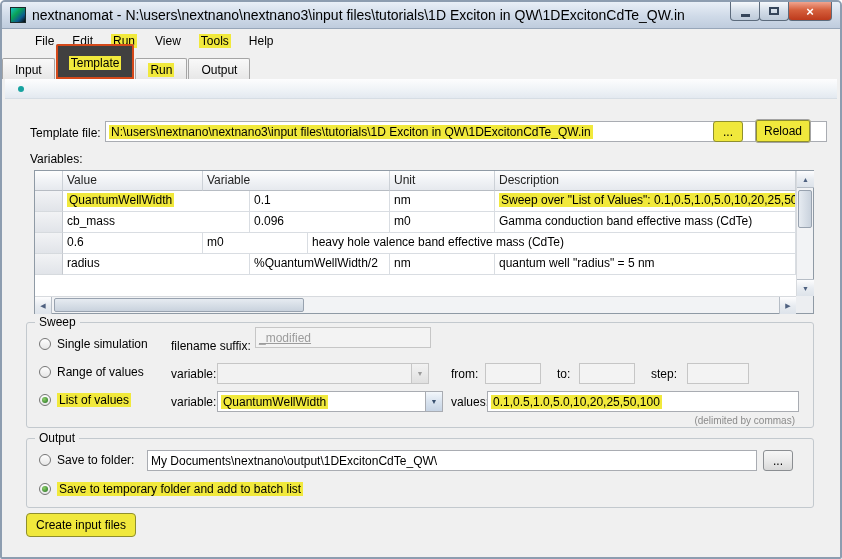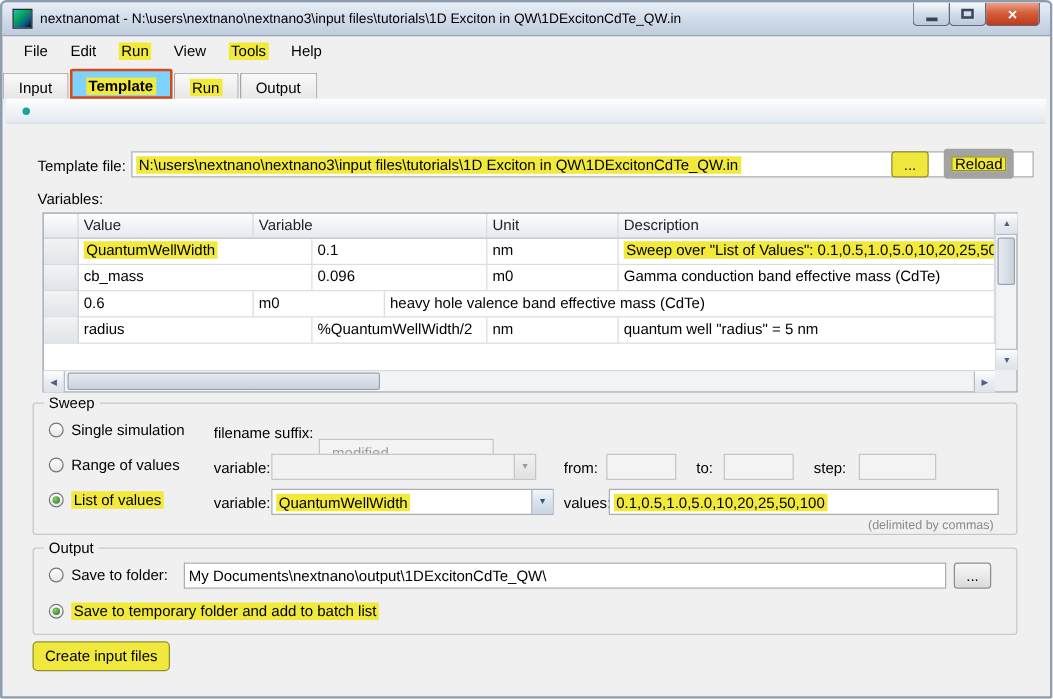--- a/index.html
+++ b/index.html
@@ -8,52 +8,52 @@
     position:relative;width:842px;height:559px;
     background:#f0f0f0;border:2px solid #8d9db0;border-radius:5px 5px 2px 2px;
     font-family:"Liberation Sans",sans-serif;font-size:12px;color:#000;overflow:hidden;
   }
   
   .titlebar{position:absolute;top:0;left:0;right:0;height:27px;
     background:linear-gradient(#e9eff7,#cfdae8 55%,#bfccdd);
     border-bottom:1px solid #97a6b9;display:flex;align-items:center;padding:0 8px;gap:6px;}
   .win-icon{width:16px;height:16px;flex:0 0 16px;border:1px solid #1c2a2a;
     background:linear-gradient(135deg,#19c4c4 0%,#0aa257 38%,#0b5c90 70%,#0a0a0a 100%);}
-  .title-text{white-space:nowrap;overflow:hidden;font-size:11px;}
+  .title-text{white-space:nowrap;overflow:hidden;font-size:14px;}
   .win-buttons{position:absolute;top:0;right:8px;display:flex;}
   .win-btn{width:30px;height:19px;margin-left:-1px;border:1px solid #5c6b7c;border-top:none;
     background:linear-gradient(#f6f9fc,#d3dde8 50%,#bdcad9);
     display:flex;align-items:center;justify-content:center;border-radius:0 0 4px 4px;color:#333;}
   .win-btn.close{width:44px;background:linear-gradient(#f0a48e,#d55f3c 45%,#bd3a1c);color:#fff;
     font-size:13px;font-weight:bold;}
   .glyph-min{display:block;width:9px;height:3px;background:#35455a;margin-top:8px;}
   .glyph-max{display:block;width:10px;height:8px;border:2px solid #35455a;}
   
-  .menubar{position:absolute;top:27px;left:0;right:0;height:24px;display:flex;align-items:center;padding-left:8px;}
+  .menubar{position:absolute;top:27px;left:0;right:0;height:24px;display:flex;align-items:center;padding-left:24px;}
   .menu-item{padding:3px 9px;cursor:default;}
   .hl{background:#f1e93c;padding:0 2px;}
   
   .tabstrip{position:absolute;top:51px;left:0;right:0;height:26px;display:flex;align-items:flex-end;}
   .tab{height:21px;padding:2px 12px 0;margin-right:1px;border:1px solid #a5a5a5;border-bottom:none;
     background:linear-gradient(#f9f9f9,#e7e7e7);border-radius:2px 2px 0 0;display:flex;align-items:center;}
-  .tab.active{height:24px;background:#7dd3fc;outline:2px solid #d5491a;outline-offset:-2px;z-index:2;font-weight:bold;}
+  .tab.active{height:35px;background:#404040;outline:2px solid #d5491a;outline-offset:-2px;z-index:2;}
   
   .toolstrip{position:absolute;top:77px;left:3px;right:3px;height:20px;
     background:linear-gradient(#fdfdfe,#eef2f6 60%,#e3e9f0);border-bottom:1px solid #d6dde4;}
   .grip-dot{position:absolute;left:13px;top:7px;width:6px;height:6px;border-radius:50%;background:#17a3a0;}
   
   .lbl{position:absolute;white-space:nowrap;}
   .field{position:absolute;background:#fff;border:1px solid #a9acb2;height:21px;
     display:flex;align-items:center;padding:0 3px;white-space:nowrap;overflow:hidden;}
   .field.disabled{background:#f3f3f3;border-color:#c6c6c6;color:#9c9c9c;}
   .btn{position:absolute;border:1px solid #8b8e92;border-radius:3px;
     background:linear-gradient(#f6f6f6,#eaeaea 50%,#d9d9d9);
     display:flex;align-items:center;justify-content:center;}
   .btn.yellow{background:#f0e83c;border-color:#8f8f2e;}
-  .btn.reload{border:6px solid #a3a3a3;box-shadow:0 0 0 1px #8f8f2e inset;background:#f0e83c;}
+  .btn.reload{border:1px solid #a3a3a3;box-shadow:0 0 0 1px #8f8f2e inset;background:#f0e83c;}
   .combo{position:absolute;background:#fff;border:1px solid #a9acb2;height:21px;display:flex;align-items:stretch;}
   .combo-text{flex:1;display:flex;align-items:center;padding:0 3px;overflow:hidden;white-space:nowrap;}
   .combo-btn{width:17px;border-left:1px solid #a9acb2;display:flex;align-items:center;justify-content:center;
     font-size:7px;color:#39506e;background:linear-gradient(#f3f7fb,#d9e3ef 50%,#c7d4e4);}
   .combo.disabled{background:#f2f2f2;border-color:#c6c6c6;}
   .combo.disabled .combo-btn{background:linear-gradient(#f2f2f2,#e0e0e0);color:#9a9a9a;border-left-color:#c6c6c6;}
   .radio{position:absolute;display:flex;align-items:center;height:16px;}
   .rb{width:12px;height:12px;border:1px solid #767676;border-radius:50%;
     background:linear-gradient(#fefefe,#e6e6e6);margin-right:6px;position:relative;flex:0 0 12px;}
   .rb.checked::after{content:"";position:absolute;left:2px;top:2px;width:6px;height:6px;border-radius:50%;
@@ -209,21 +209,21 @@
   </div>
 
   <div class="group" style="left:24px;top:320px;width:788px;height:106px;">
     <span class="group-label">Sweep</span>
 
     <div class="radio" style="left:12px;top:13px;">
       <span class="rb"></span>
       <span>Single simulation</span>
     </div>
     <span class="lbl" style="left:144px;top:16px;">filename suffix:</span>
-    <div class="field disabled" style="left:228px;top:28px;width:140px;">
+    <div class="field disabled" style="left:228px;top:4px;width:176px;text-decoration:underline;">
       <span>_modified</span>
     </div>
 
     <div class="radio" style="left:12px;top:41px;">
       <span class="rb"></span>
       <span>Range of values</span>
     </div>
     <span class="lbl" style="left:144px;top:44px;">variable:</span>
     <div class="combo disabled" style="left:190px;top:40px;width:212px;">
       <span class="combo-text"></span>

